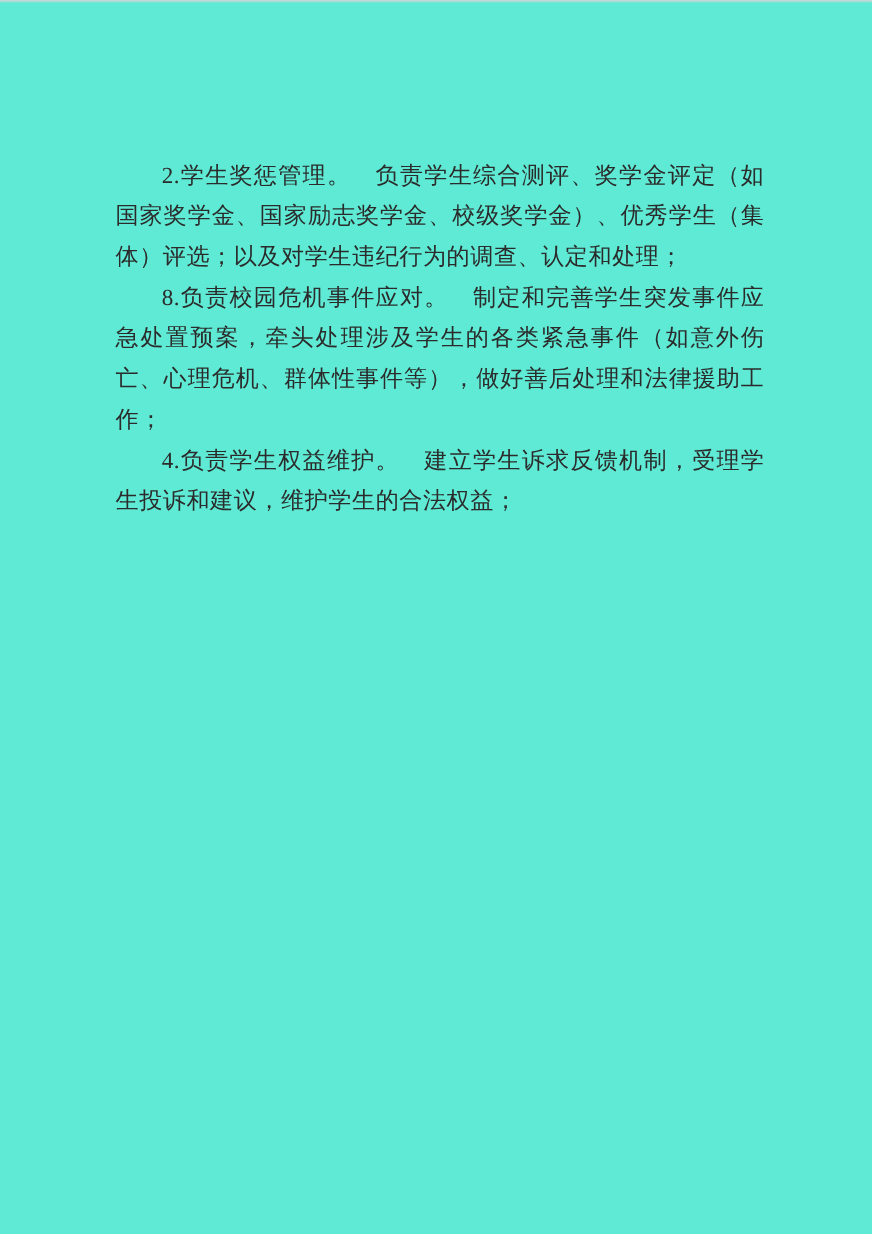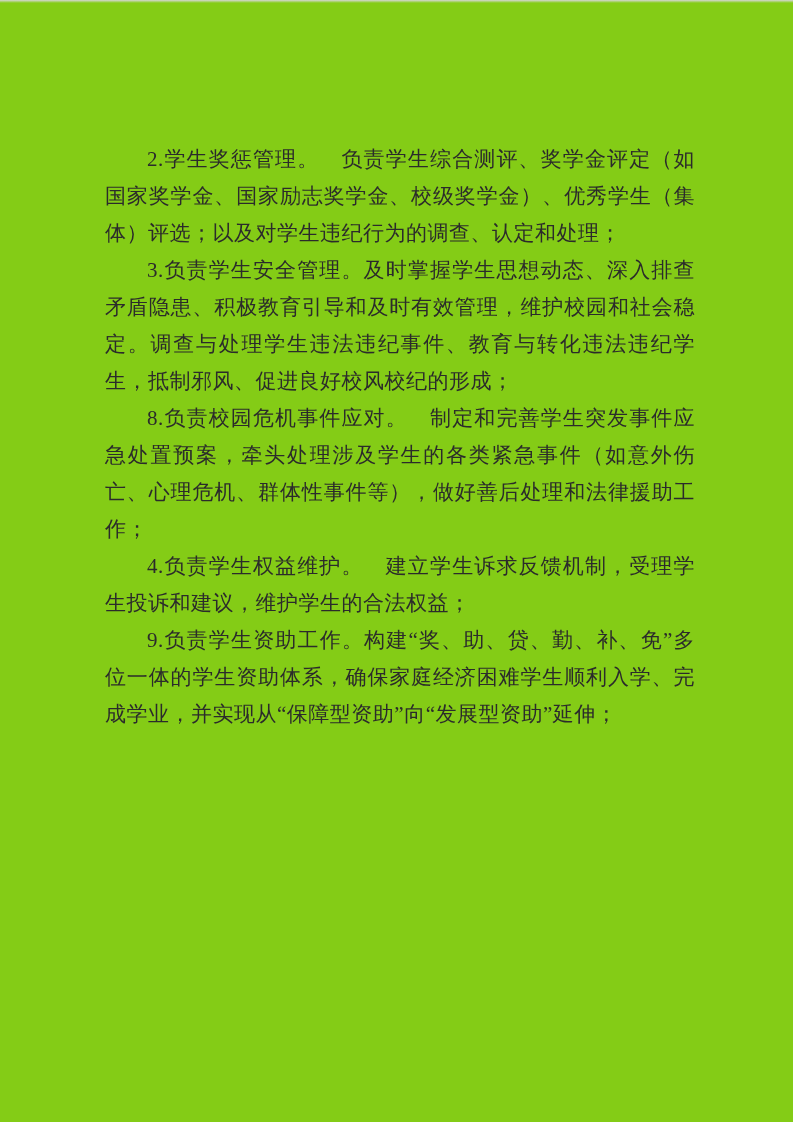--- a/index.html
+++ b/index.html
@@ -10,21 +10,21 @@
     width: 793px;
     height: 1122px;
     background: #ffffff;
     overflow: hidden;
     font-family: "Liberation Serif", "DejaVu Serif", serif;
   }
   .page {
     position: relative;
     width: 793px;
     height: 1122px;
-    background: #84cc16;
+    background: #5eead4;
     box-sizing: border-box;
   }
   .top-edge {
     position: absolute;
     top: 0;
     left: 0;
     width: 100%;
     height: 3px;
     background: linear-gradient(to bottom, #d6d6d6, rgba(255,255,255,0));
   }
@@ -46,18 +46,16 @@
     word-break: break-all;
   }
 </style>
 </head>
 <body>
 
 <div class="page">
   <div class="top-edge"></div>
   <div class="text-block">
     <p class="para">2.学生奖惩管理。　负责学生综合测评、奖学金评定（如国家奖学金、国家励志奖学金、校级奖学金）、优秀学生（集体）评选；以及对学生违纪行为的调查、认定和处理；</p>
-    <p class="para">3.负责学生安全管理。及时掌握学生思想动态、深入排查矛盾隐患、积极教育引导和及时有效管理，维护校园和社会稳定。调查与处理学生违法违纪事件、教育与转化违法违纪学生，抵制邪风、促进良好校风校纪的形成；</p>
     <p class="para">8.负责校园危机事件应对。　制定和完善学生突发事件应急处置预案，牵头处理涉及学生的各类紧急事件（如意外伤亡、心理危机、群体性事件等），做好善后处理和法律援助工作；</p>
     <p class="para">4.负责学生权益维护。　建立学生诉求反馈机制，受理学生投诉和建议，维护学生的合法权益；</p>
-    <p class="para">9.负责学生资助工作。构建“奖、助、贷、勤、补、免”多位一体的学生资助体系，确保家庭经济困难学生顺利入学、完成学业，并实现从“保障型资助”向“发展型资助”延伸；</p>
   </div>
 </div>
 
 </body></html>

